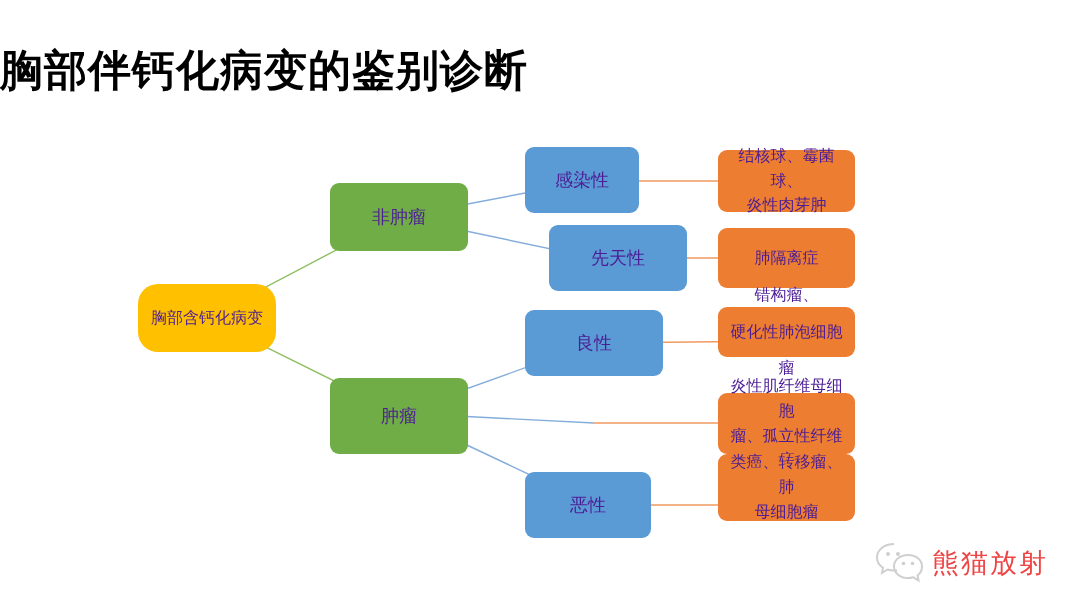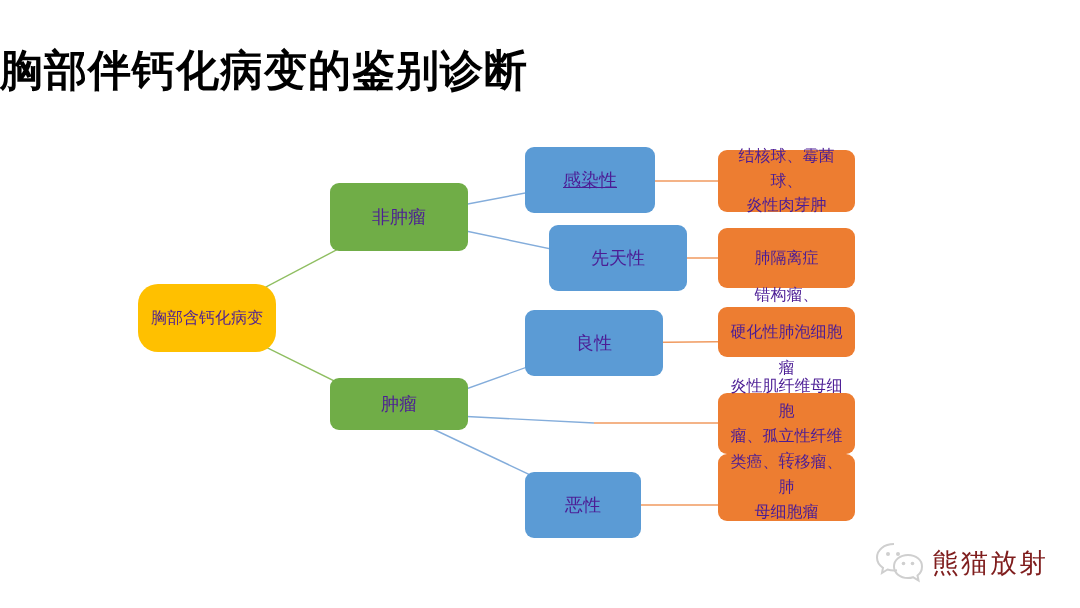--- a/index.html
+++ b/index.html
@@ -24,21 +24,21 @@
   .node.yellow{background:#FFC000;font-size:16px;}
   .node.green {background:#70AD47;font-size:18px;}
   .node.blue  {background:#5B9BD5;font-size:18px;}
   .node.orange{background:#ED7D31;font-size:16px;line-height:1.55;}
   .node.orange.tall{line-height:2.3;}
   .watermark{
     position:absolute;left:872px;top:534px;width:200px;height:58px;
     display:flex;align-items:center;color:#d8d8d8;
   }
   .watermark .wm-text{
-    font-size:27px;letter-spacing:2px;color:#7f1d1d;
+    font-size:27px;letter-spacing:2px;color:#ef4444;
     text-shadow:1px 1px 0 #ffffff;white-space:nowrap;
   }
   .wm-icon{margin-right:6px;}
 </style>
 </head>
 <body>
 
 <div class="canvas">
 
   <div class="title">胸部伴钙化病变的鉴别诊断</div>
@@ -60,26 +60,26 @@
       <line x1="594" y1="258" x2="786" y2="258"></line>
       <line x1="594" y1="343" x2="786" y2="341"></line>
       <line x1="594" y1="423" x2="786" y2="423"></line>
       <line x1="594" y1="505" x2="786" y2="505"></line>
     </g>
   </svg>
 
   <div class="node yellow" style="left:138px;top:284px;width:138px;height:68px;border-radius:20px;">胸部含钙化病变</div>
 
   <div class="node green" style="left:330px;top:183px;width:138px;height:68px;">非肿瘤</div>
-  <div class="node green" style="left:330px;top:378px;width:138px;height:52px;">肿瘤</div>
+  <div class="node green" style="left:330px;top:378px;width:138px;height:76px;">肿瘤</div>
 
-  <div class="node blue" style="left:525px;top:147px;width:130px;height:66px;text-decoration:underline;">感染性</div>
+  <div class="node blue" style="left:525px;top:147px;width:114px;height:66px;">感染性</div>
   <div class="node blue" style="left:549px;top:225px;width:138px;height:66px;">先天性</div>
   <div class="node blue" style="left:525px;top:310px;width:138px;height:66px;">良性</div>
-  <div class="node blue" style="left:525px;top:472px;width:116px;height:66px;">恶性</div>
+  <div class="node blue" style="left:525px;top:472px;width:126px;height:66px;">恶性</div>
 
   <div class="node orange" style="left:718px;top:150px;width:137px;height:62px;">结核球、霉菌球、
 炎性肉芽肿</div>
   <div class="node orange" style="left:718px;top:228px;width:137px;height:60px;">肺隔离症</div>
   <div class="node orange tall" style="left:718px;top:307px;width:137px;height:50px;">错构瘤、
 硬化性肺泡细胞瘤</div>
   <div class="node orange" style="left:718px;top:393px;width:137px;height:61px;">炎性肌纤维母细胞
 瘤、孤立性纤维瘤</div>
   <div class="node orange" style="left:718px;top:454px;width:137px;height:67px;">类癌、转移瘤、肺
 母细胞瘤</div>

